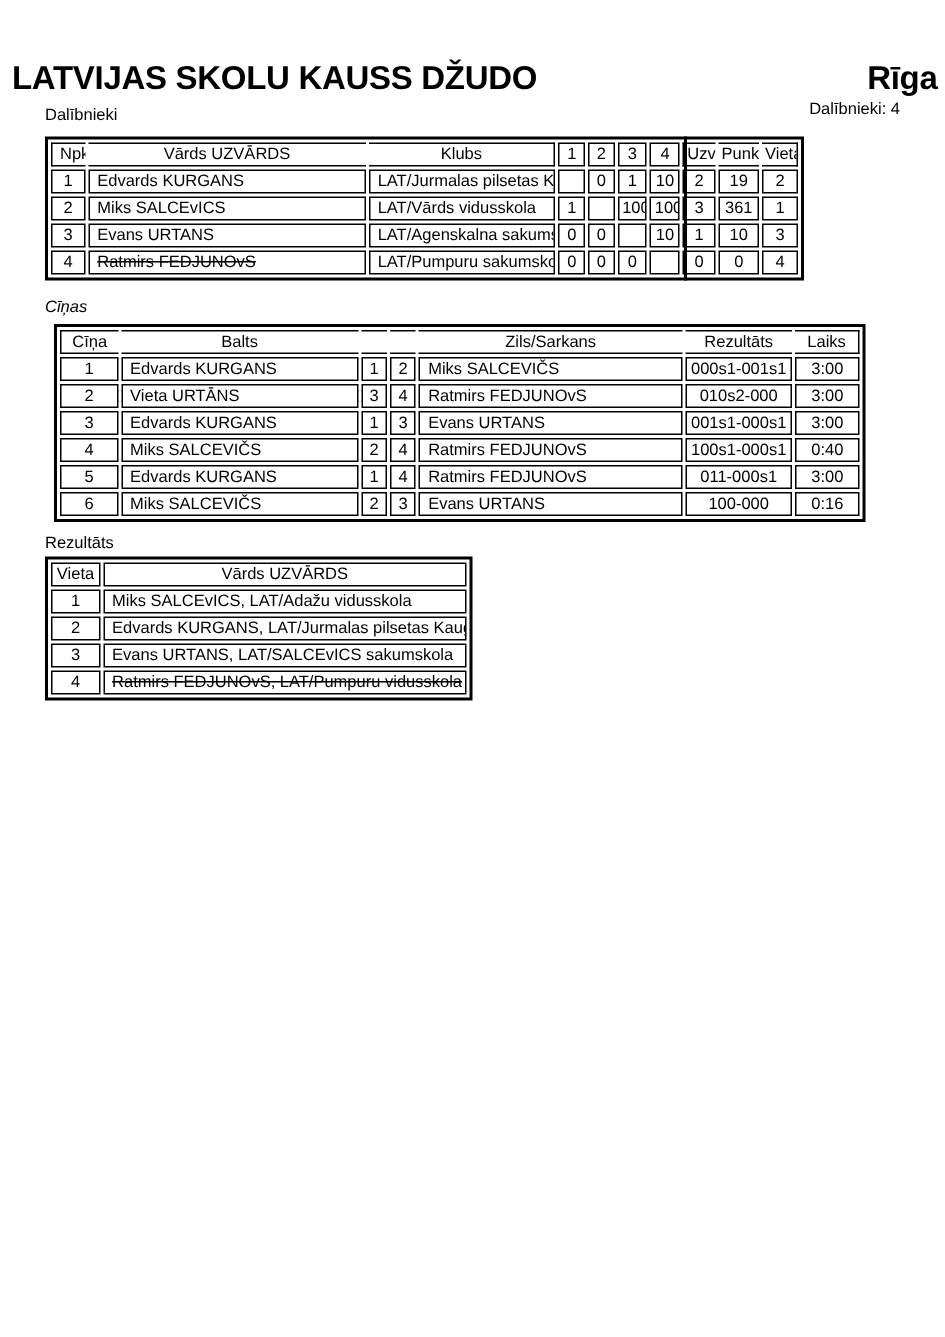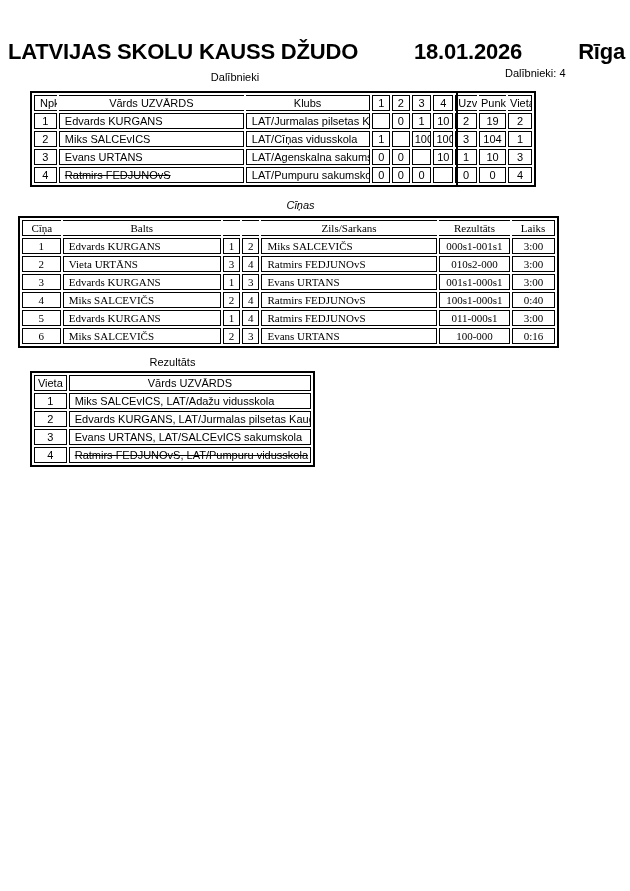--- a/index.html
+++ b/index.html
@@ -7,31 +7,31 @@
     width:630px;height:891px;position:relative;background:#ffffff;
     font-family:"Liberation Sans","DejaVu Sans",sans-serif;color:#000;
     overflow:hidden;
   }
   .title-row{
     position:absolute;left:8px;top:39px;width:617px;
     display:flex;justify-content:space-between;align-items:flex-end;
     font-weight:bold;font-size:22px;white-space:nowrap;letter-spacing:-0.2px;
   }
   .section-label{
-    position:absolute;text-align:center;font-size:11px;line-height:12px;
+    position:absolute;text-align:left;font-size:11px;line-height:12px;
   }
   .lbl-dalibnieki{left:30px;width:410px;top:71px;}
   .lbl-cinas{left:30px;width:541px;top:199px;font-style:italic;}
   .lbl-rezultats{left:30px;width:285px;top:356px;}
   .count-label{
-    position:absolute;left:505px;top:67px;width:95px;font-size:11px;
+    position:absolute;left:505px;top:67px;width:95px;text-align:right;font-size:11px;
   }
   .tbl-wrap{position:absolute;background:#fff;}
   .tw1{left:30px;top:91px;}
-  .tw2{left:18px;top:216px;font-family:Liberation Serif, serif;}
+  .tw2{left:36px;top:216px;}
   .tw3{left:30px;top:371px;}
   table.grid{
     border-collapse:separate;border-spacing:2px;
     border:2px solid #000;table-layout:fixed;background:#fff;
   }
   table.grid th,table.grid td{
     border:1px solid #000;font-size:11px;line-height:12px;font-weight:normal;
     padding:1px 2px;height:12px;white-space:nowrap;overflow:hidden;
     text-align:center;vertical-align:middle;background:#fff;
   }
@@ -40,21 +40,20 @@
   .no-lr{border-left:none !important;border-right:none !important;}
   .al{text-align:left !important;padding-left:5px !important;}
   .struck{text-decoration:line-through;}
   .vdivider{position:absolute;top:0;bottom:0;width:2px;background:#000;}
 </style>
 </head>
 <body>
 
 <div class="title-row">
   <span>LATVIJAS SKOLU KAUSS DŽUDO</span>
-  <span>18.01.2026</span>
   <span>Rīga</span>
 </div>
 
 <div class="count-label">Dalībnieki: 4</div>
 
 <div class="section-label lbl-dalibnieki">Dalībnieki</div>
 
 <div class="tbl-wrap tw1">
   <table class="grid" style="width:506px;">
     <colgroup>
@@ -92,27 +91,27 @@
         <td>1</td>
         <td>10</td>
         <td>2</td>
         <td>19</td>
         <td>2</td>
       </tr>
 
       <tr>
         <td>2</td>
         <td class="al">Miks SALCEvICS</td>
-        <td class="al">LAT/Cīņas vidusskola</td>
+        <td class="al">LAT/Vārds vidusskola</td>
         <td>1</td>
         <td></td>
         <td>100</td>
         <td>100</td>
         <td>3</td>
-        <td>104</td>
+        <td>361</td>
         <td>1</td>
       </tr>
 
       <tr>
         <td>3</td>
         <td class="al">Evans URTANS</td>
         <td class="al">LAT/Agenskalna sakumskola</td>
         <td>0</td>
         <td>0</td>
         <td></td>

